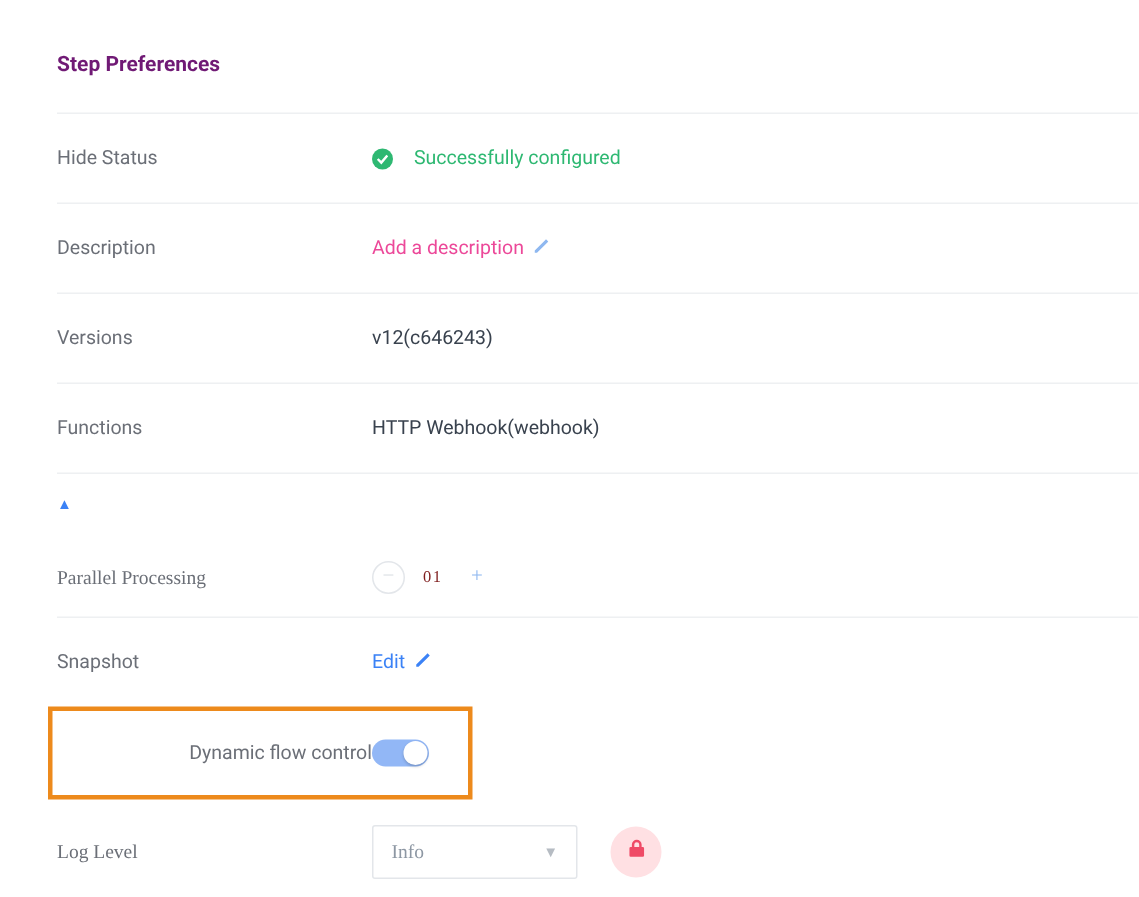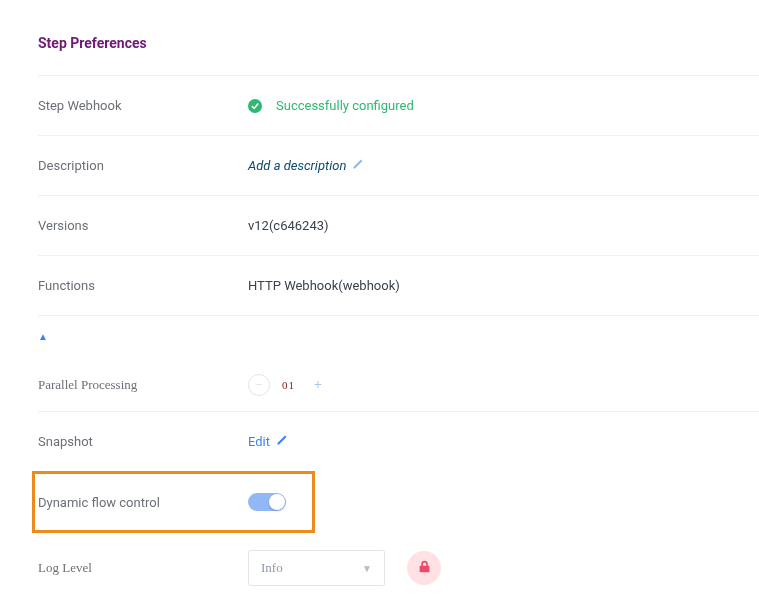--- a/index.html
+++ b/index.html
@@ -32,21 +32,21 @@
       font-size: 13px;
     }
     .value { display: flex; align-items: center; gap: 6px; }
     .success { color: #2eb872; display: flex; align-items: center; gap: 14px; }
     .check-icon {
       width: 14px; height: 14px; border-radius: 50%; background: #2eb872;
       display: inline-flex; align-items: center; justify-content: center;
       color: #fff; font-size: 9px; line-height: 1;
     }
     .link { color: #3b82f6; }
-    .link.placeholder { color: #0c4a6e; font-style: italic; }
+    .link.placeholder { color: #ec4899; }
     .edit-icon { color: #3b82f6; }
     .edit-icon.placeholder { color: #8fb8f0; }
     .adv-link {
       color: #3b82f6;
       border-top: 1px solid #eef0f2;
       display: flex; align-items: center; gap: 10px;
       height: 44px;
       cursor: pointer;
     }
     .caret-up { font-size: 10px; color: #3b82f6; position: relative; top: -1px; }
@@ -59,21 +59,21 @@
     .step-btn.minus { color: #dce0e5; }
     .step-btn.plus { border: none; color: #8fb8f0; font-weight: 400; }
     .step-val { color: #7f1d1d; font-size: 11px; letter-spacing: 1px; }
     .highlight {
       border: 3px solid #ed8a1c;
       position: relative;
       left: -6px;
       width: 283px;
       height: 62px;
     }
-    .highlight .label { padding-left: 3px; width: 213px; }
+    .highlight .label { padding-left: 3px; width: 213px; text-align: right; }
     .switch {
       width: 38px; height: 18px; border-radius: 18px; background: #92b7f6; position: relative;
       cursor: pointer;
     }
     .switch-knob {
       position: absolute; right: 1px; top: 1px; width: 16px; height: 16px;
       border-radius: 50%; background: #fff; box-shadow: 0 1px 2px rgba(0,0,0,0.2);
     }
     .select-group { display: flex; align-items: center; gap: 22px; }
     .select {
@@ -90,21 +90,21 @@
     .lock-glyph { color: #ef4a66; font-size: 14px; }
     svg.pencil { width: 12px; height: 12px; }
     .no-border { border-top: none; font-family: Liberation Serif, serif; }
   </style>
 </head>
 <body>
 
 <div class="title">Step Preferences</div>
 
 <div class="row first">
-  <div class="label">Step Webhook</div>
+  <div class="label">Hide Status</div>
   <div class="value success">
     <span class="check-icon">
       <svg viewBox="0 0 10 10" width="8" height="8">
           <path d="M1 5 L4 8 L9 2" stroke="#fff" stroke-width="2" fill="none"></path>
         </svg>
     </span>
     <span>Successfully configured</span>
   </div>
 </div>
 

